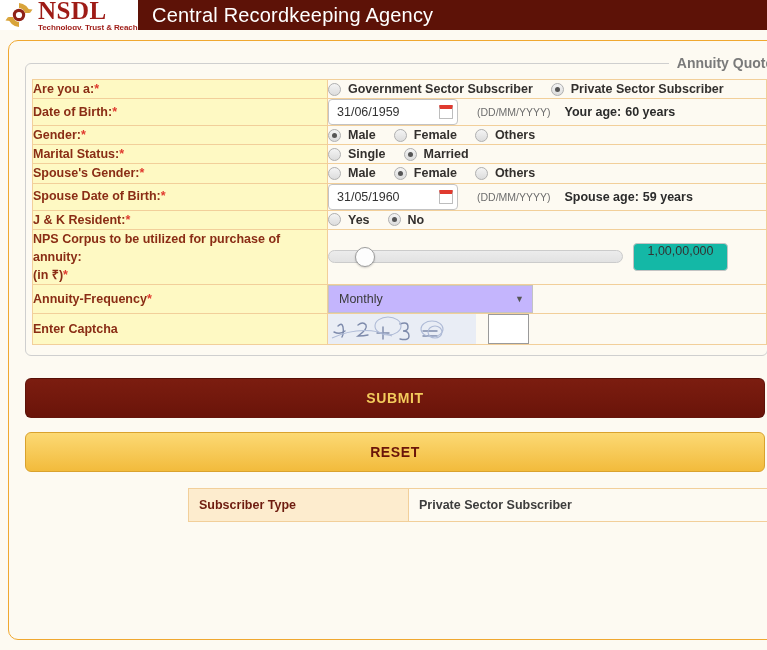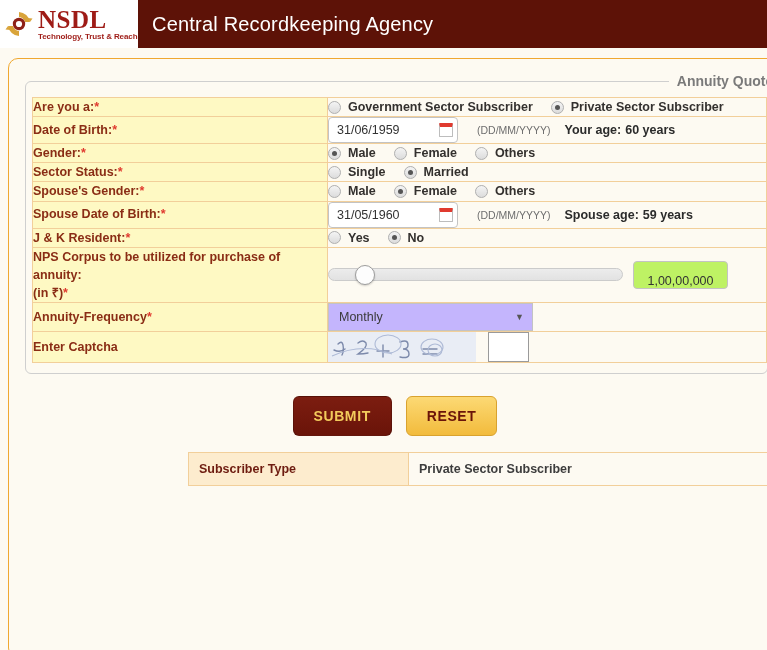--- a/index.html
+++ b/index.html
@@ -7,21 +7,21 @@
     margin: 0; padding: 0;
     width: 767px; height: 650px;
     overflow: hidden;
     background: #fdfaf2;
     font-family: "Liberation Sans", sans-serif;
   }
 
   
   .header {
     position: relative;
-    height: 48px;
+    height: 30px;
     background: #5d1207;
     display: flex;
     align-items: stretch;
   }
   .logo-box {
     width: 138px;
     background: #ffffff;
     display: flex;
     align-items: center;
     padding-left: 4px;
@@ -211,23 +211,23 @@
     width: 20px; height: 20px;
     border-radius: 50%;
     background: #fdfdfd;
     border: 1px solid #9d9d9d;
     box-shadow: 0 1px 2px rgba(0,0,0,0.18);
   }
   .corpus-box {
     width: 95px; height: 28px;
     border: 1px solid #c3c3c3;
     border-radius: 4px;
-    background: #bef264;
+    background: #14b8a6;
     display: flex;
-    align-items: flex-end;
+    align-items: flex-start;
     justify-content: center;
     font-size: 12.5px;
     color: #333;
   }
 
   
   .sel {
     width: 205px; height: 28px;
     border: 1px solid #c3c3c3;
     border-radius: 0;
@@ -260,20 +260,21 @@
     background: #fff;
   }
 
   
   .btn-row {
     display: flex;
     justify-content: center;
     gap: 14px;
     margin: 22px 0 0 0;
     width: 740px;
+    flex-direction: column;
   }
   .btn {
     font-size: 14px;
     font-weight: bold;
     letter-spacing: 0.6px;
     border-radius: 6px;
     padding: 11px 20px;
     cursor: pointer;
     border: 1px solid rgba(0,0,0,0.18);
   }
@@ -387,21 +388,21 @@
                   </label>
             <label class="radio-opt">
                     <span class="rad"></span>
                     <span>Others</span>
                   </label>
           </div>
         </td>
       </tr>
 
       <tr>
-        <td class="lab"><span>Sector Status:</span><span class="req">*</span></td>
+        <td class="lab"><span>Marital Status:</span><span class="req">*</span></td>
         <td class="val">
           <div class="radio-row">
             <label class="radio-opt">
                     <span class="rad"></span>
                     <span>Single</span>
                   </label>
             <label class="radio-opt">
                     <span class="rad on"></span>
                     <span>Married</span>
                   </label>

